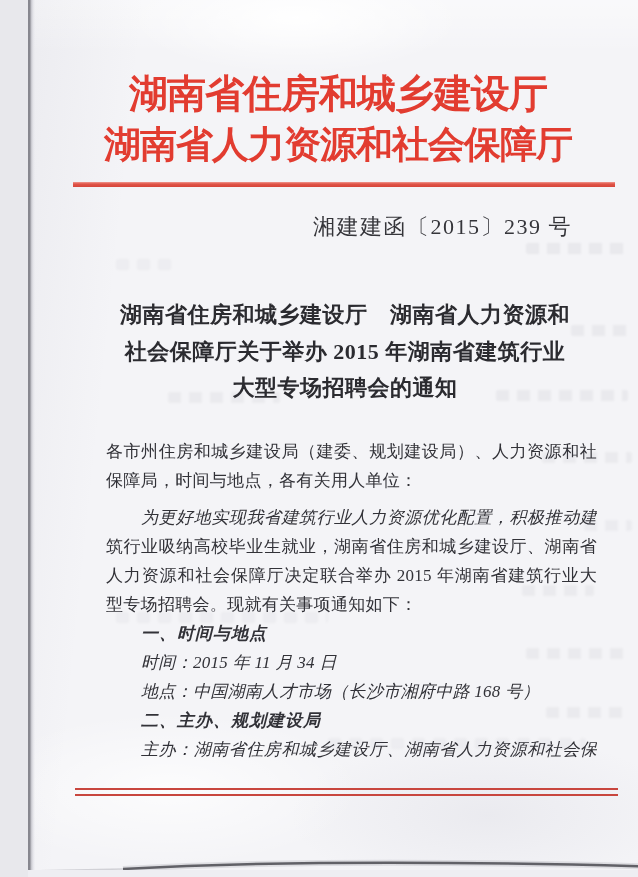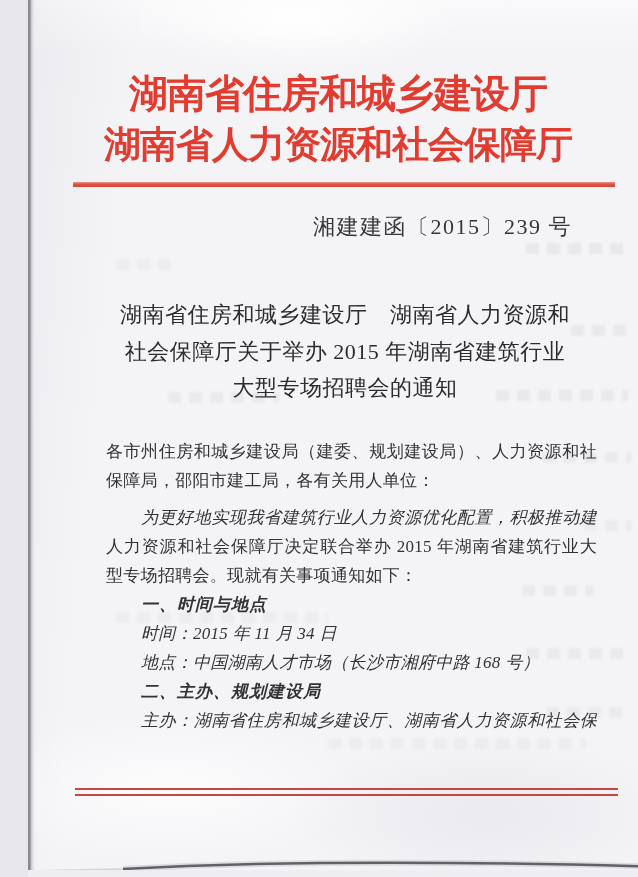--- a/index.html
+++ b/index.html
@@ -38,21 +38,21 @@
     position: absolute; top: 182px; left: 45px; width: 542px; height: 5px;
     background: linear-gradient(180deg, #f0988f 0%, #e05448 40%, #d6453a 100%);
   }
   .doc-number {
     position: absolute; top: 212px; right: 94px;
     font-size: 22px; letter-spacing: 1.5px; color: #35353a;
   }
   .notice-title {
     position: absolute; top: 297px; left: 40px; right: 26px;
     text-align: center; transform: translateX(-9px);
-    font-weight: normal; font-size: 22px; line-height: 36.5px;
+    font-weight: bold; font-size: 22px; line-height: 36.5px;
     color: #2b2b30; letter-spacing: 0.5px;
   }
   .body-block {
     position: absolute; top: 437px; left: 78px; width: 491px;
     font-size: 17px; color: #323238;
   }
   .line { height: 29px; line-height: 29px; white-space: nowrap; letter-spacing: 0.3px; }
   .line.fill { white-space: normal; text-align: justify; text-align-last: justify; overflow: hidden; }
   .line.indent { padding-left: 35px; font-style: italic; }
   .line.gap-before { margin-top: 8px; }
@@ -93,22 +93,23 @@
   <div class="doc-number">湘建建函〔2015〕239 号</div>
 
   <div class="notice-title">
     <div>湖南省住房和城乡建设厅　湖南省人力资源和</div>
     <div>社会保障厅关于举办 2015 年湖南省建筑行业</div>
     <div>大型专场招聘会的通知</div>
   </div>
 
   <div class="body-block">
     <div class="line fill">各市州住房和城乡建设局（建委、规划建设局）、人力资源和社会</div>
-    <div class="line">保障局，邵阳市建工局，各有关用人单位：</div>
+    <div class="line">保障局，时间与地点，各有关用人单位：</div>
     <div class="line indent fill gap-before">为更好地实现我省建筑行业人力资源优化配置，积极推动建</div>
+    <div class="line fill">筑行业吸纳高校毕业生就业，湖南省住房和城乡建设厅、湖南省</div>
     <div class="line fill">人力资源和社会保障厅决定联合举办 2015 年湖南省建筑行业大</div>
     <div class="line">型专场招聘会。现就有关事项通知如下：</div>
     <div class="line indent hei">一、时间与地点</div>
     <div class="line indent">时间：2015 年 11 月 34 日</div>
     <div class="line indent">地点：中国湖南人才市场（长沙市湘府中路 168 号）</div>
     <div class="line indent hei">二、主办、规划建设局</div>
     <div class="line indent fill">主办：湖南省住房和城乡建设厅、湖南省人力资源和社会保</div>
   </div>
 
   <div class="footer-rule"></div>

